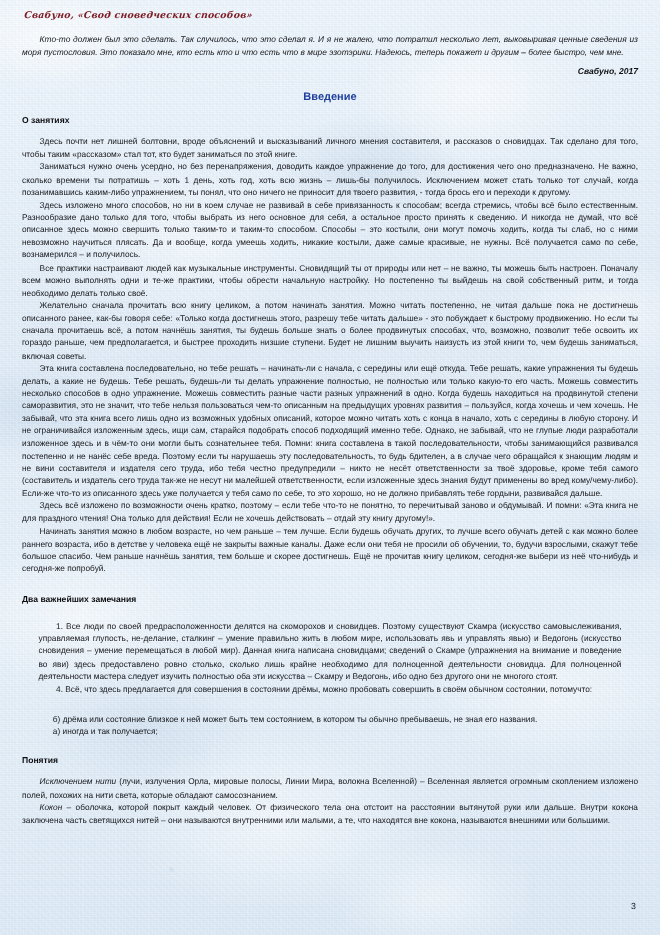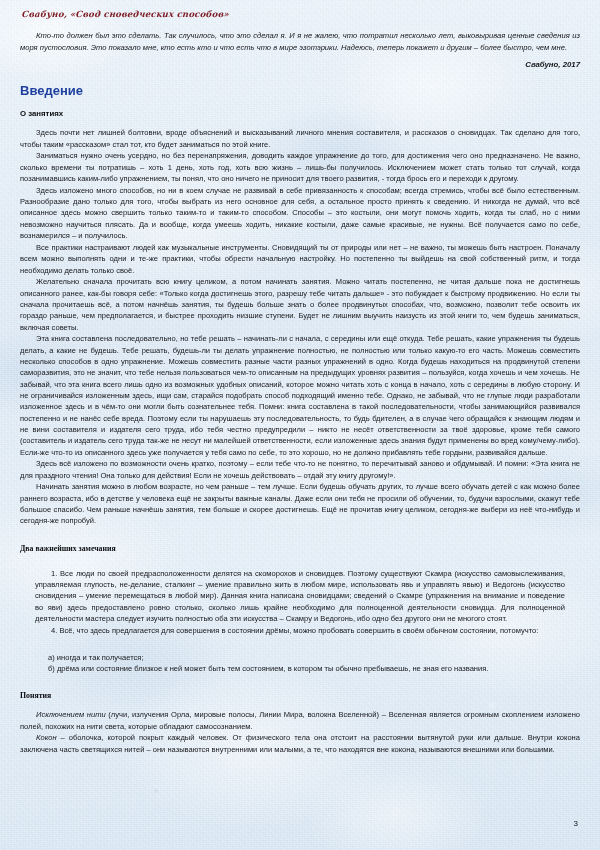--- a/index.html
+++ b/index.html
@@ -103,35 +103,36 @@
     font-weight: 700;
     font-size: 7.8px;
     color: #121317;
     text-align: right;
     margin: 7px 0 0 0;
   }
 
   .chapter-title {
     font-family: "Liberation Sans", sans-serif;
     font-weight: 700;
-    font-size: 13px;
+    font-size: 10px;
     color: #1f3f9e;
+    text-align: center;
     margin: 14px 0 0 0;
   }
 
   .section-title {
     font-family: "Liberation Sans", sans-serif;
     font-weight: 700;
     font-size: 7.8px;
     color: #0c0d10;
     text-align: left;
     margin: 11px 0 9px 0;
   }
 
-  .section-title.spaced-top { margin-top: 17px; font-family: Liberation Serif, serif; }
+  .section-title.spaced-top { margin-top: 17px; }
 
   p.body {
     font-family: "Liberation Sans", sans-serif;
     font-size: 7.55px;
     line-height: 1.50;
     color: #17181c;
     text-align: justify;
     text-indent: 16px;
     margin: 0 0 0.5px 0;
     hyphens: none;
@@ -210,22 +211,22 @@
   <p class="body">Начинать занятия можно в любом возрасте, но чем раньше – тем лучше. Если будешь обучать других, то лучше всего обучать детей с как можно более раннего возраста, ибо в детстве у человека ещё не закрыты важные каналы. Даже если они тебя не просили об обучении, то, будучи взрослыми, скажут тебе большое спасибо. Чем раньше начнёшь занятия, тем больше и скорее достигнешь. Ещё не прочитав книгу целиком, сегодня-же выбери из неё что-нибудь и сегодня-же попробуй.</p>
 
   <h2 class="section-title spaced-top">Два важнейших замечания</h2>
 
   <ol class="notes">
     <li>1.  Все люди по своей предрасположенности делятся на скоморохов и сновидцев. Поэтому существуют Скамра (искусство самовыслеживания, управляемая глупость, не-делание, сталкинг – умение правильно жить в любом мире, использовать явь и управлять явью) и Ведогонь (искусство сновидения – умение перемещаться в любой мир). Данная книга написана сновидцами; сведений о Скамре (упражнения на внимание и поведение во яви) здесь предоставлено ровно столько, сколько лишь крайне необходимо для полноценной деятельности сновидца. Для полноценной деятельности мастера следует изучить полностью оба эти искусства – Скамру и Ведогонь, ибо одно без другого они не многого стоят.</li>
     <li>4. Всё, что здесь предлагается для совершения в состоянии дрёмы, можно пробовать совершить в своём обычном состоянии, потомучто:</li>
   </ol>
 
   <ul class="subnotes">
+    <li>б) дрёма или состояние близкое к ней может быть тем состоянием, в котором ты обычно пребываешь, не зная его названия.</li>
     <li>а) иногда и так получается;</li>
-    <li>б) дрёма или состояние близкое к ней может быть тем состоянием, в котором ты обычно пребываешь, не зная его названия.</li>
   </ul>
 
   <h2 class="section-title spaced-top">Понятия</h2>
 
   <p class="body"><span class="term">Исключением нити</span><span> (лучи, излучения Орла, мировые полосы, Линии Мира, волокна Вселенной) – Вселенная является огромным скоплением изложено полей, похожих на нити света, которые обладают самосознанием.</span></p>
 
   <p class="body"><span class="term">Кокон</span><span> – оболочка, которой покрыт каждый человек. От физического тела она отстоит на расстоянии вытянутой руки или дальше. Внутри кокона заключена часть светящихся нитей – они называются внутренними или малыми, а те, что находятся вне кокона, называются внешними или большими.</span></p>
 
   <div class="page-number">3</div>
 

